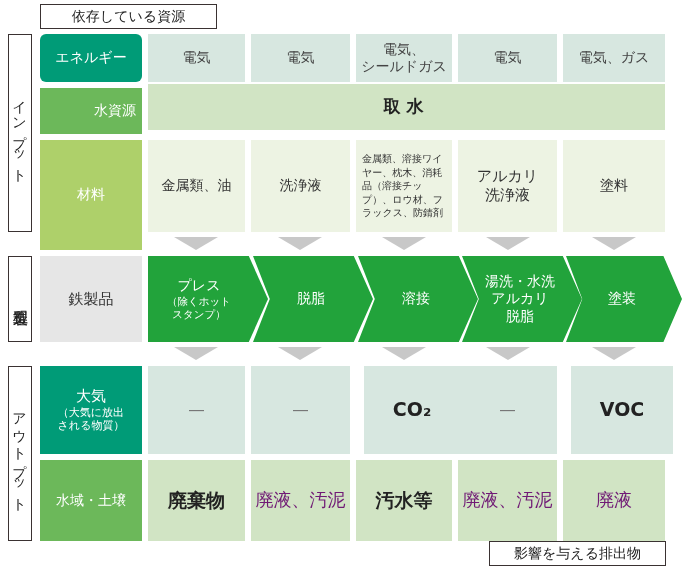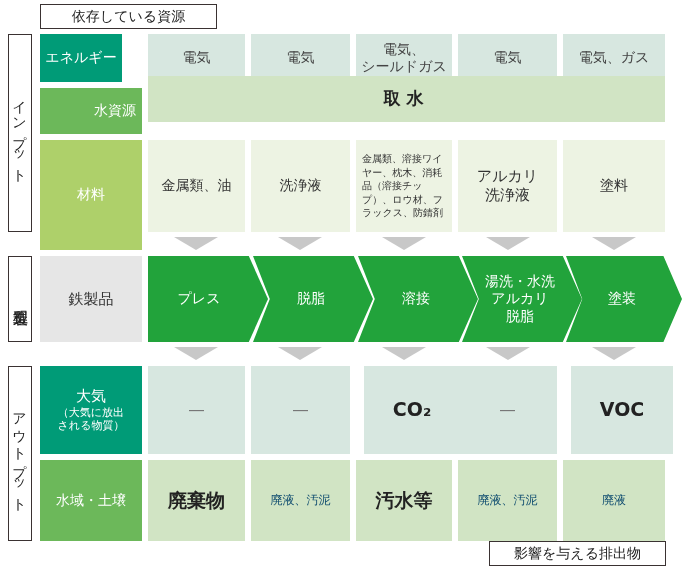--- a/index.html
+++ b/index.html
@@ -13,66 +13,68 @@
   .hdr-mat{background:#aed06a;color:#fff;font-size:14px;}
   .hdr-steel{background:#e6e6e6;color:#333;font-size:15px;}
   .hdr-air{background:#009b77;color:#fff;}
   .hdr-soil{background:#6cb85a;color:#fff;font-size:14px;}
   .c-energy{background:#d7e7e0;color:#444;font-size:14px;}
   .c-water{background:#d1e4c4;color:#222;font-size:17px;font-weight:bold;letter-spacing:6px;}
   .c-mat{background:#edf3e3;color:#333;font-size:14px;}
   .c-mat-small{font-size:10px;text-align:left;justify-content:flex-start;padding:0 6px;line-height:1.35;}
   .c-air{background:#d7e7e0;color:#777;font-size:15px;}
   .c-air-bold{color:#222;font-size:19px;font-weight:bold;margin-left:8px;}
-  .c-soil{background:#d1e4c4;color:#0c4a6e;font-size:12px;}
+  .c-soil{background:#d1e4c4;color:#701a75;font-size:18px;}
   .c-soil-bold{color:#222;font-size:19px;font-weight:bold;}
   .arrow{width:0;height:0;border-left:22px solid transparent;border-right:22px solid transparent;border-top:13px solid #c8c8c8;}
   .chev{background:#22a33b;color:#fff;display:flex;align-items:center;justify-content:center;text-align:center;font-size:14px;line-height:1.25;}
   .chev .sub{font-size:10.5px;display:block;}
   .air-title{font-size:15px;display:block;}
   .air-sub{font-size:11px;display:block;line-height:1.25;}
 </style>
 </head>
 <body>
 
 <div class="abs lbl-box" style="left:40px;top:4px;width:177px;height:25px;">依存している資源</div>
 
 <div class="abs side" style="left:8px;top:34px;width:24px;height:198px;">インプット</div>
 <div class="abs side" style="left:8px;top:256px;width:24px;height:86px;font-size:15px;letter-spacing:0;">製造工程</div>
 <div class="abs side" style="left:8px;top:366px;width:24px;height:175px;">アウトプット</div>
 
-<div class="abs cell hdr-energy" style="left:40px;top:34px;width:82px;height:48px;">エネルギー</div>
+<div class="abs cell hdr-energy" style="left:40px;top:34px;width:102px;height:48px;border-radius:6px;">エネルギー</div>
 <div class="abs cell c-energy" style="left:148px;top:34px;width:97px;height:48px;">電気</div>
 <div class="abs cell c-energy" style="left:251px;top:34px;width:99px;height:48px;">電気</div>
 <div class="abs cell c-energy" style="left:356px;top:34px;width:96px;height:48px;white-space:pre-line;">電気、
 シールドガス</div>
 <div class="abs cell c-energy" style="left:458px;top:34px;width:99px;height:48px;">電気</div>
 <div class="abs cell c-energy" style="left:563px;top:34px;width:102px;height:48px;">電気、ガス</div>
 
 <div class="abs cell hdr-water" style="left:40px;top:88px;width:102px;height:46px;padding-left:48px;">水資源</div>
-<div class="abs cell c-water" style="left:148px;top:76px;width:517px;height:46px;">取水</div>
+<div class="abs cell c-water" style="left:148px;top:84px;width:517px;height:46px;">取水</div>
 
 <div class="abs cell hdr-mat" style="left:40px;top:140px;width:102px;height:110px;">材料</div>
 <div class="abs cell c-mat" style="left:148px;top:140px;width:97px;height:92px;">金属類、油</div>
 <div class="abs cell c-mat" style="left:251px;top:140px;width:99px;height:92px;">洗浄液</div>
 <div class="abs cell c-mat c-mat-small" style="left:356px;top:140px;width:96px;height:92px;">金属類、溶接ワイヤー、枕木、消耗品（溶接チップ）、ロウ材、フラックス、防錆剤</div>
 <div class="abs cell c-mat" style="left:458px;top:140px;width:99px;height:92px;white-space:pre-line;font-size:15px;">アルカリ
 洗浄液</div>
 <div class="abs cell c-mat" style="left:563px;top:140px;width:102px;height:92px;">塗料</div>
 
 <div class="abs arrow" style="left:174px;top:237px;"></div>
 <div class="abs arrow" style="left:278px;top:237px;"></div>
 <div class="abs arrow" style="left:382px;top:237px;"></div>
 <div class="abs arrow" style="left:486px;top:237px;"></div>
 <div class="abs arrow" style="left:592px;top:237px;"></div>
 
 <div class="abs cell hdr-steel" style="left:40px;top:256px;width:102px;height:86px;">鉄製品</div>
 
 <div class="abs chev" style="left:148px;top:256px;width:120px;height:86px;clip-path:polygon(0 0,84% 0,100% 50%,84% 100%,0 100%);padding-right:18px;box-sizing:border-box;flex-direction:column;">
   <span>プレス</span>
+  <span class="sub" style="white-space:pre-line;">（除くホット
+スタンプ）</span>
 </div>
 <div class="abs chev" style="left:253px;top:256px;width:120px;height:86px;clip-path:polygon(0 0,84% 0,100% 50%,84% 100%,0 100%,14% 50%);padding-left:10px;padding-right:14px;box-sizing:border-box;">
   <span>脱脂</span>
 </div>
 <div class="abs chev" style="left:358px;top:256px;width:120px;height:86px;clip-path:polygon(0 0,84% 0,100% 50%,84% 100%,0 100%,14% 50%);padding-left:10px;padding-right:14px;box-sizing:border-box;">
   <span>溶接</span>
 </div>
 <div class="abs chev" style="left:462px;top:256px;width:120px;height:86px;clip-path:polygon(0 0,84% 0,100% 50%,84% 100%,0 100%,14% 50%);padding-left:10px;padding-right:14px;box-sizing:border-box;">
   <span style="white-space:pre-line;">湯洗・水洗
 アルカリ

